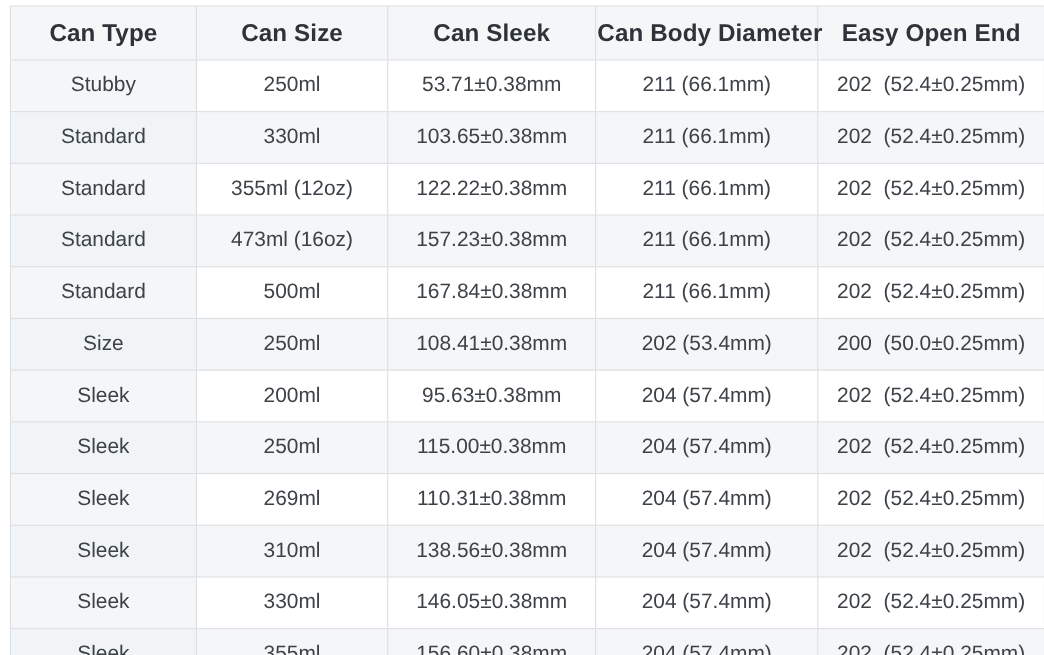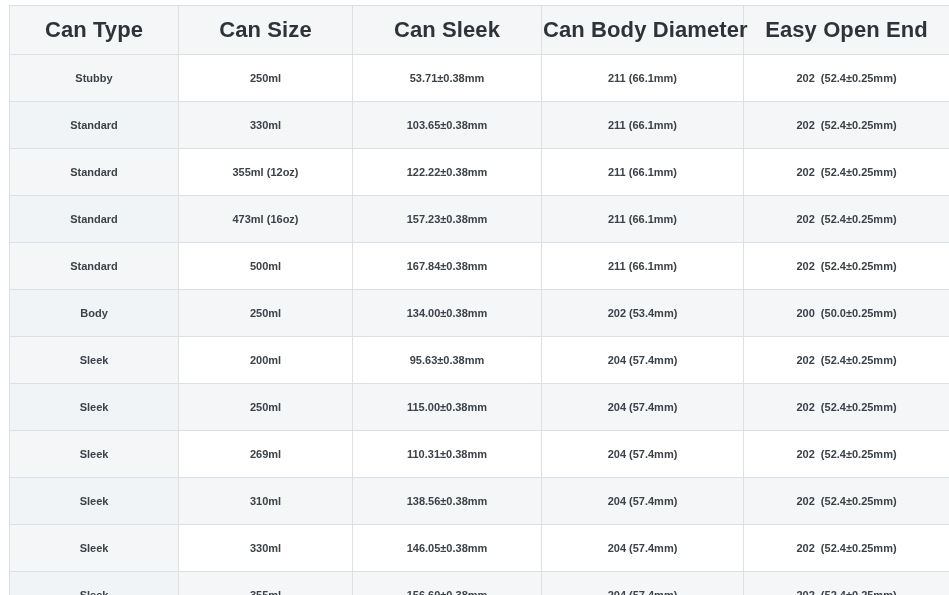--- a/index.html
+++ b/index.html
@@ -42,22 +42,22 @@
   table.spec-table thead th {
     height: 46px;
     background: #f4f6f8;
     font-size: 22px;
     font-weight: bold;
     color: #2e3339;
     letter-spacing: 0.1px;
   }
   table.spec-table tbody td {
     height: 44px;
-    font-size: 11px;
-    font-weight: bold;
+    font-size: 19px;
+    font-weight: normal;
     color: #3c4248;
     background: #ffffff;
   }
   table.spec-table tbody tr.striped td {
     background: #f4f6f8;
   }
   
   table.spec-table tbody td.first-col {
     background: #f4f6f8;
   }
@@ -116,23 +116,23 @@
           <td>202  (52.4±0.25mm)</td>
         </tr>
         <tr>
           <td class="first-col">Standard</td>
           <td>500ml</td>
           <td>167.84±0.38mm</td>
           <td>211 (66.1mm)</td>
           <td>202  (52.4±0.25mm)</td>
         </tr>
         <tr class="striped">
-          <td class="first-col">Body</td>
+          <td class="first-col">Size</td>
           <td>250ml</td>
-          <td>134.00±0.38mm</td>
+          <td>108.41±0.38mm</td>
           <td>202 (53.4mm)</td>
           <td>200  (50.0±0.25mm)</td>
         </tr>
         <tr>
           <td class="first-col">Sleek</td>
           <td>200ml</td>
           <td>95.63±0.38mm</td>
           <td>204 (57.4mm)</td>
           <td>202  (52.4±0.25mm)</td>
         </tr>

